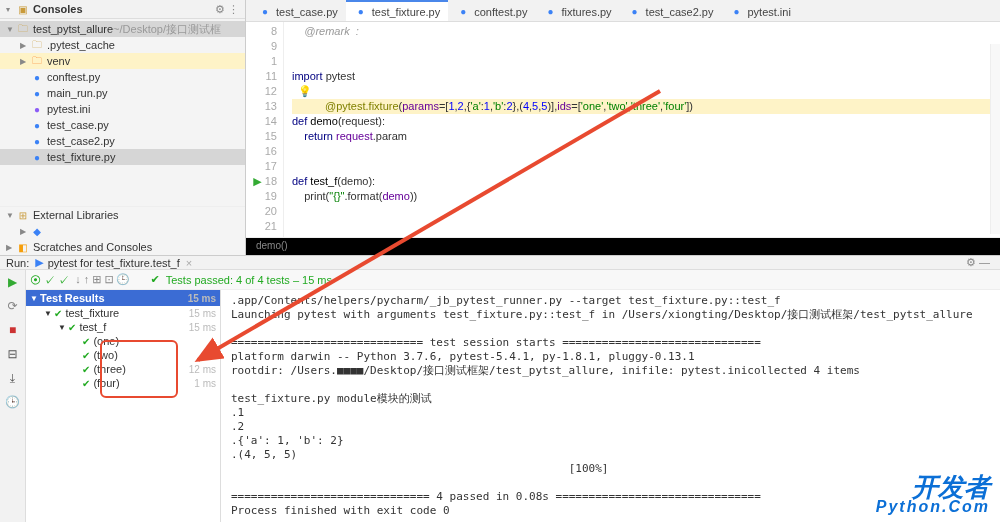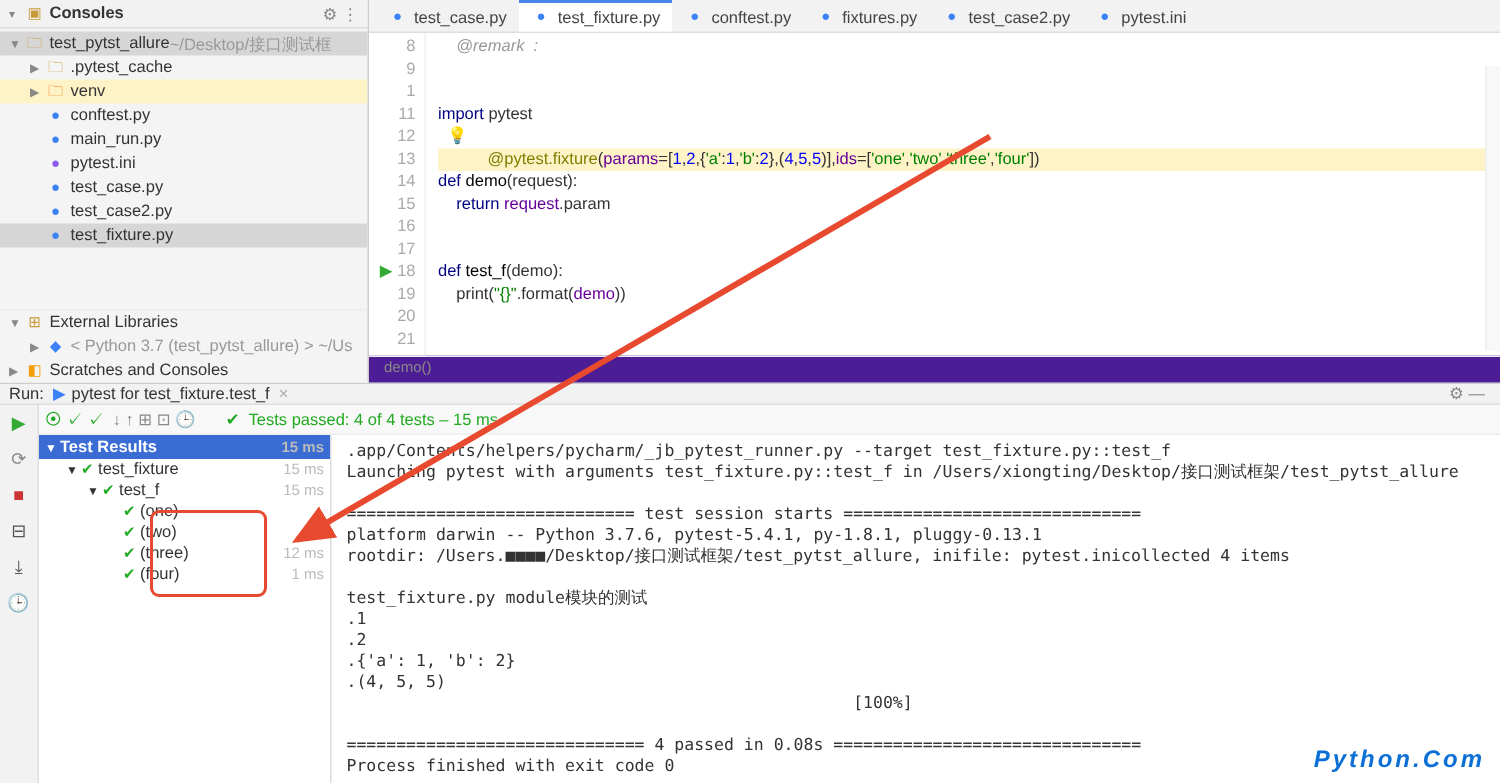--- a/index.html
+++ b/index.html
@@ -29,21 +29,21 @@
   .src { flex: 1; padding: 2px 0 0 8px; white-space: pre; }
   .sline { height: 15px; }
   .sline.sel { background: #fef3c7; }
   .kw { color: #000080; font-weight: normal; }
   .dec { color: #808000; margin-left: 33px; }
   .str { color: #008000; }
   .num { color: #0000ff; }
   .id { color: #660099; }
   .com { color: #999; font-style: italic; }
   .fn { color: #000; }
-  .breadcrumb { height: 18px; background: #4c1d95; border-top: 1px solid #eee; color: #888; font-size: 10px; padding: 2px 10px; }
+  .breadcrumb { height: 18px; background: #000000; border-top: 1px solid #eee; color: #888; font-size: 10px; padding: 2px 10px; }
   .run-panel { height: 266px; display: flex; flex-direction: column; }
   .run-head { height: 20px; display: flex; align-items: center; background: #f2f2f2; border-bottom: 1px solid #ddd; padding-left: 6px; font-size: 11px; }
   .run-head .ic-go { color: #3b82f6; margin-right: 4px; }
   .run-body { flex: 1; display: flex; }
   .run-tools { width: 26px; background: #f2f2f2; border-right: 1px solid #ddd; display: flex; flex-direction: column; align-items: center; padding-top: 4px; gap: 8px; }
   .tool { width: 16px; height: 16px; font-size: 12px; display: flex; align-items: center; justify-content: center; color: #555; }
   .play { color: #3a3; }
   .run-main { flex: 1; display: flex; flex-direction: column; }
   .run-bar { height: 20px; display: flex; align-items: center; background: #f8f8f8; border-bottom: 1px solid #eee; padding-left: 4px; gap: 6px; font-size: 11px; }
   .run-bar .tick { color: #2a2; }
@@ -121,21 +121,20 @@
       </div>
     <div style="border-top:1px solid #eee">
       <div class="row">
           <span class="arr">▼</span>
           <span class="ic" style="color:#c99a3a">⊞</span>
           <span>External Libraries</span>
         </div>
       <div class="row" style="padding-left:20px">
           <span class="arr">▶</span>
           <span class="ic" style="color:#3b82f6">◆</span>
-          <span class="dim">&lt; Python 3.7 (test_pytst_allure) &gt;  ~/Us</span>
         </div>
       <div class="row">
           <span class="arr">▶</span>
           <span class="ic" style="color:#f59e0b">◧</span>
           <span>Scratches and Consoles</span>
         </div>
     </div>
   </div>
   <div class="editor">
     <div class="tabs" id="editor-tabs">
@@ -265,14 +264,15 @@
 <svg class="arrow-svg" style="left:0;top:0;width:1000px;height:522px">
   <defs>
       <marker id="ah" markerWidth="8" markerHeight="8" refX="6" refY="3" orient="auto">
         <path d="M0,0 L7,3 L0,6 Z" fill="#e84a30"></path>
       </marker>
     </defs>
   <line x1="660" y1="91" x2="198" y2="360" stroke="#e84a30" stroke-width="4" marker-end="url(#ah)"></line>
 </svg>
 
 <div class="watermark">
+  <div>开发者</div>
   <div class="sub">Python.Com</div>
 </div>
 
 </body></html>

